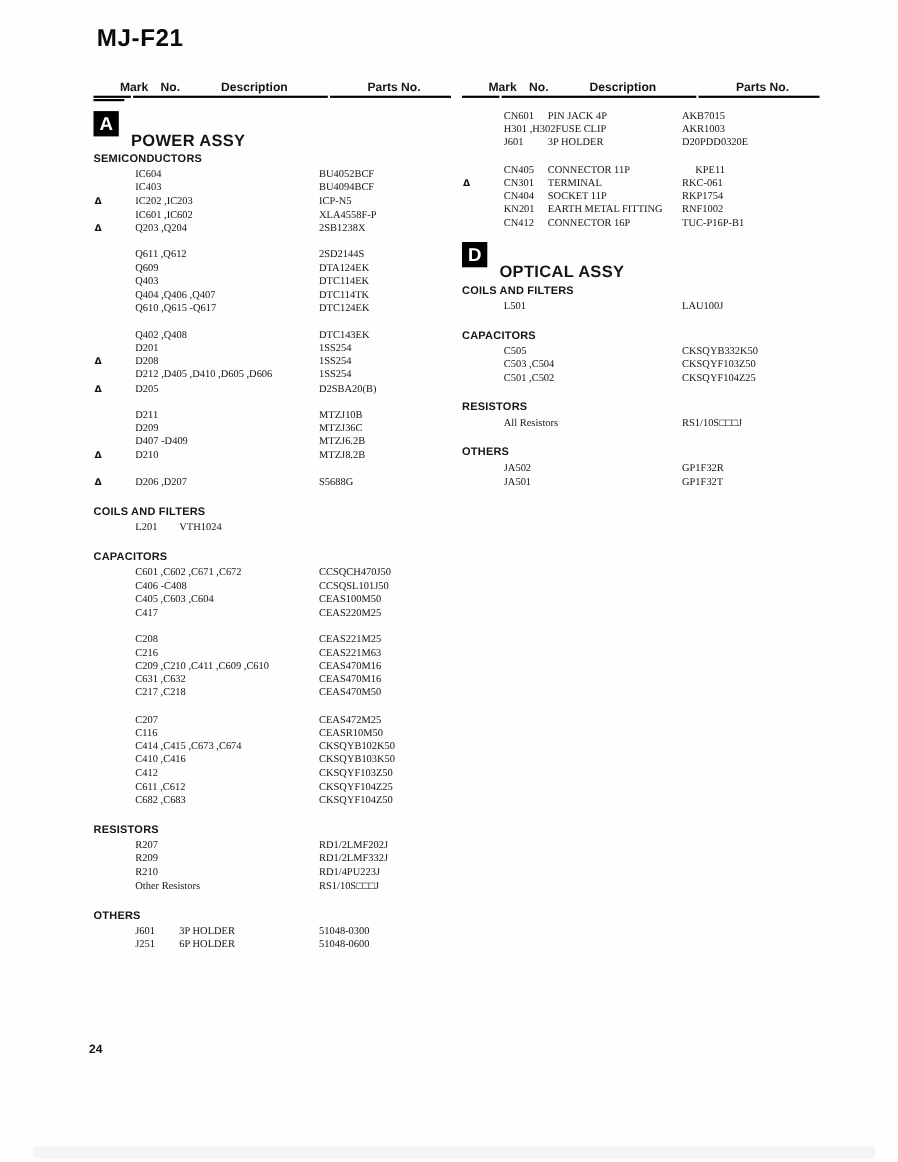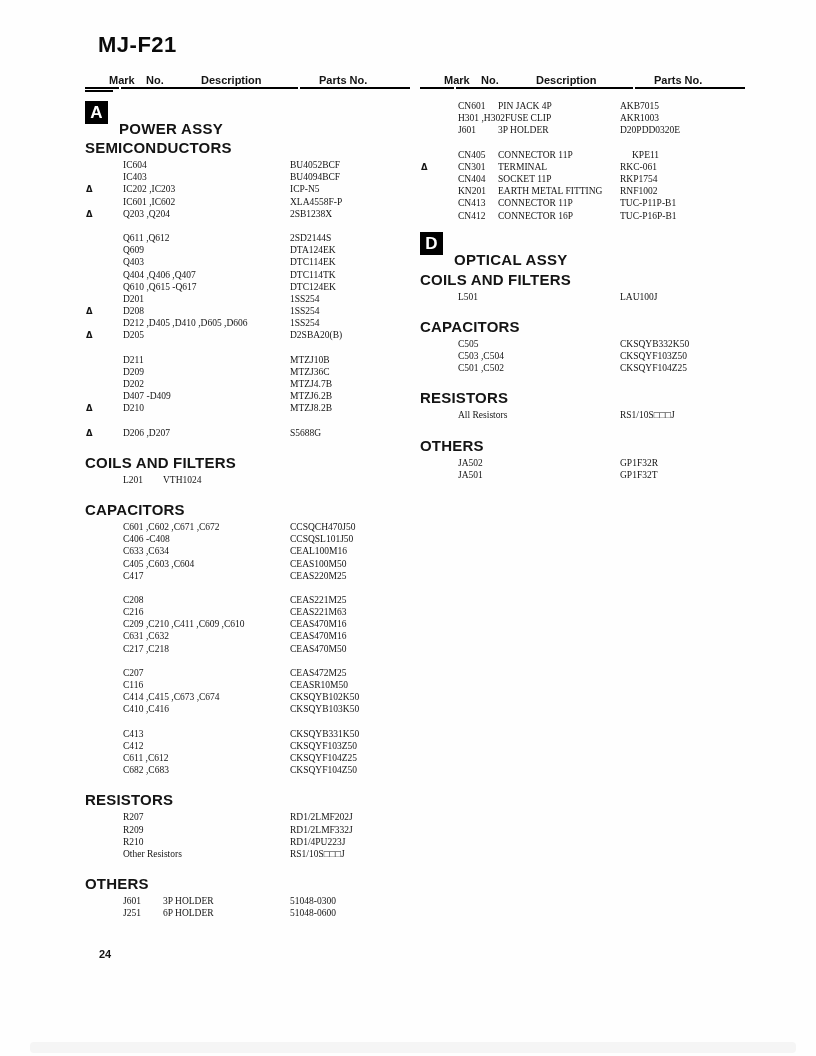--- a/index.html
+++ b/index.html
@@ -2,69 +2,69 @@
 <html><head>
 <meta charset="utf-8">
 <style>
   html,body{margin:0;padding:0;}
   body{
     width:816px;height:1056px;position:relative;background:#fefefe;
     font-family:"Liberation Serif","DejaVu Serif",serif;color:#141414;
     overflow:hidden;
   }
   .page-title{
-    position:absolute;left:84px;top:18px;margin:14px;
+    position:absolute;left:84px;top:18px;margin:4px;
     font-family:"Liberation Sans","DejaVu Sans",sans-serif;
     font-weight:bold;font-size:22px;letter-spacing:.5px;color:#0a0a0a;
   }
   .col{position:absolute;top:74px;}
   .col-left{left:85px;width:326px;}
   .col-right{left:420px;width:335px;}
 
   
   .thead{position:relative;height:19px;
     font-family:"Liberation Sans","DejaVu Sans",sans-serif;font-weight:bold;font-size:11px;}
   .thead .th{position:absolute;top:0;white-space:nowrap;padding-left:24px;}
   .th-mark{left:0;}
   .th-no{left:37px;}
   .th-desc{left:92px;}
-  .th-parts{left:210px;}
+  .th-parts{left:225px;}
   .rule{position:absolute;height:2px;background:#000;}
   .rule-mark{left:0;width:34px;top:13px;}
   .rule-main{left:36px;width:177px;top:13px;}
   .rule-parts{left:215px;width:110px;top:13px;}
   .rule-mark2{left:0;width:28px;top:16px;height:2px;}
 
   
   .assy{display:flex;align-items:center;gap:11px;margin-top:7px;height:24px;
     font-family:"Liberation Sans","DejaVu Sans",sans-serif;}
   .badge{width:23px;height:23px;background:#000;color:#fff;font-weight:bold;font-size:17px;
     display:flex;align-items:center;justify-content:center;line-height:1;}
   .assy-title{font-weight:bold;font-size:15px;letter-spacing:.3px;margin-top:32px;}
 
   .group-title{
     font-family:"Liberation Sans","DejaVu Sans",sans-serif;
-    font-weight:bold;font-size:15px;letter-spacing:.2px;
+    font-weight:bold;font-size:10px;letter-spacing:.2px;
     margin:15px 0 3px 0;
   }
   .cont-rows{margin-top:7px;}
   .rows{margin-top:2px;}
 
   .row{position:relative;height:12.2px;line-height:12.2px;font-size:9.5px;white-space:nowrap;}
   .row.gap{margin-top:12px;}
   .row .mark{position:absolute;left:1px;top:0;font-size:8.5px;font-weight:bold;font-family:"DejaVu Sans",sans-serif;}
   .row .no{display:inline-block;min-width:40px;margin-left:38px;}
   .row .desc{display:inline;}
   .row .parts{position:absolute;top:0;}
   .col-left .row .parts{left:205px;}
   .col-right .row .parts{left:200px;}
   .col-right .row .parts.indent{left:212px;}
 
   .page-number{
-    position:absolute;left:99px;top:948px;
+    position:absolute;left:81px;top:948px;
     font-family:"Liberation Sans","DejaVu Sans",sans-serif;font-weight:bold;font-size:11px;
   }
   .bottom-strip{
     position:absolute;left:30px;right:20px;bottom:3px;height:11px;
     background:#f5f5f5;border-radius:4px;
   }
 </style>
 </head>
 <body>
 
@@ -91,52 +91,50 @@
         <div class="row"><span class="no">IC604</span><span class="parts">BU4052BCF</span></div>
         <div class="row"><span class="no">IC403</span><span class="parts">BU4094BCF</span></div>
         <div class="row"><span class="mark">Δ</span><span class="no">IC202 ,IC203</span><span class="parts">ICP-N5</span></div>
         <div class="row"><span class="no">IC601 ,IC602</span><span class="parts">XLA4558F-P</span></div>
         <div class="row"><span class="mark">Δ</span><span class="no">Q203 ,Q204</span><span class="parts">2SB1238X</span></div>
         <div class="row gap"><span class="no">Q611 ,Q612</span><span class="parts">2SD2144S</span></div>
         <div class="row"><span class="no">Q609</span><span class="parts">DTA124EK</span></div>
         <div class="row"><span class="no">Q403</span><span class="parts">DTC114EK</span></div>
         <div class="row"><span class="no">Q404 ,Q406 ,Q407</span><span class="parts">DTC114TK</span></div>
         <div class="row"><span class="no">Q610 ,Q615 -Q617</span><span class="parts">DTC124EK</span></div>
+        <div class="row gap"><span class="no">Q402 ,Q408</span><span class="parts">DTC143EK</span></div>
         <div class="row"><span class="no">D201</span><span class="parts">1SS254</span></div>
         <div class="row"><span class="mark">Δ</span><span class="no">D208</span><span class="parts">1SS254</span></div>
         <div class="row"><span class="no">D212 ,D405 ,D410 ,D605 ,D606</span><span class="parts">1SS254</span></div>
         <div class="row"><span class="mark">Δ</span><span class="no">D205</span><span class="parts">D2SBA20(B)</span></div>
         <div class="row gap"><span class="no">D211</span><span class="parts">MTZJ10B</span></div>
         <div class="row"><span class="no">D209</span><span class="parts">MTZJ36C</span></div>
-        <div class="row"><span class="no">D202</span><span class="parts">MTZJ4.7B</span></div>
         <div class="row"><span class="no">D407 -D409</span><span class="parts">MTZJ6.2B</span></div>
         <div class="row"><span class="mark">Δ</span><span class="no">D210</span><span class="parts">MTZJ8.2B</span></div>
         <div class="row gap"><span class="mark">Δ</span><span class="no">D206 ,D207</span><span class="parts">S5688G</span></div>
       </div>
       <div class="group-title">COILS AND FILTERS</div>
       <div class="rows">
         <div class="row"><span class="no">L201</span><span class="desc">VTH1024</span></div>
       </div>
       <div class="group-title">CAPACITORS</div>
       <div class="rows">
         <div class="row"><span class="no">C601 ,C602 ,C671 ,C672</span><span class="parts">CCSQCH470J50</span></div>
         <div class="row"><span class="no">C406 -C408</span><span class="parts">CCSQSL101J50</span></div>
-        <div class="row"><span class="no">C633 ,C634</span><span class="parts">CEAL100M16</span></div>
         <div class="row"><span class="no">C405 ,C603 ,C604</span><span class="parts">CEAS100M50</span></div>
         <div class="row"><span class="no">C417</span><span class="parts">CEAS220M25</span></div>
         <div class="row gap"><span class="no">C208</span><span class="parts">CEAS221M25</span></div>
         <div class="row"><span class="no">C216</span><span class="parts">CEAS221M63</span></div>
         <div class="row"><span class="no">C209 ,C210 ,C411 ,C609 ,C610</span><span class="parts">CEAS470M16</span></div>
         <div class="row"><span class="no">C631 ,C632</span><span class="parts">CEAS470M16</span></div>
         <div class="row"><span class="no">C217 ,C218</span><span class="parts">CEAS470M50</span></div>
         <div class="row gap"><span class="no">C207</span><span class="parts">CEAS472M25</span></div>
         <div class="row"><span class="no">C116</span><span class="parts">CEASR10M50</span></div>
         <div class="row"><span class="no">C414 ,C415 ,C673 ,C674</span><span class="parts">CKSQYB102K50</span></div>
         <div class="row"><span class="no">C410 ,C416</span><span class="parts">CKSQYB103K50</span></div>
-        <div class="row gap"><span class="no">C413</span><span class="parts">CKSQYB331K50</span></div>
         <div class="row"><span class="no">C412</span><span class="parts">CKSQYF103Z50</span></div>
         <div class="row"><span class="no">C611 ,C612</span><span class="parts">CKSQYF104Z25</span></div>
         <div class="row"><span class="no">C682 ,C683</span><span class="parts">CKSQYF104Z50</span></div>
       </div>
       <div class="group-title">RESISTORS</div>
       <div class="rows">
         <div class="row"><span class="no">R207</span><span class="parts">RD1/2LMF202J</span></div>
         <div class="row"><span class="no">R209</span><span class="parts">RD1/2LMF332J</span></div>
         <div class="row"><span class="no">R210</span><span class="parts">RD1/4PU223J</span></div>
         <div class="row"><span class="no">Other Resistors</span><span class="parts">RS1/10S□□□J</span></div>
@@ -160,21 +158,20 @@
     <i class="rule rule-parts"></i>
   </div>
   <div class="cont-rows" id="right-cont">
       <div class="row"><span class="no">CN601</span><span class="desc">PIN JACK 4P</span><span class="parts">AKB7015</span></div>
       <div class="row"><span class="no">H301 ,H302</span><span class="desc">FUSE CLIP</span><span class="parts">AKR1003</span></div>
       <div class="row"><span class="no">J601</span><span class="desc">3P HOLDER</span><span class="parts">D20PDD0320E</span></div>
       <div class="row gap"><span class="no">CN405</span><span class="desc">CONNECTOR 11P</span><span class="parts indent">KPE11</span></div>
       <div class="row"><span class="mark">Δ</span><span class="no">CN301</span><span class="desc">TERMINAL</span><span class="parts">RKC-061</span></div>
       <div class="row"><span class="no">CN404</span><span class="desc">SOCKET 11P</span><span class="parts">RKP1754</span></div>
       <div class="row"><span class="no">KN201</span><span class="desc">EARTH METAL FITTING</span><span class="parts">RNF1002</span></div>
-      <div class="row"><span class="no">CN413</span><span class="desc">CONNECTOR 11P</span><span class="parts">TUC-P11P-B1</span></div>
       <div class="row"><span class="no">CN412</span><span class="desc">CONNECTOR 16P</span><span class="parts">TUC-P16P-B1</span></div>
     </div>
   <div class="assy" style="margin-top:10px;">
     <span class="badge">D</span>
     <span class="assy-title">OPTICAL ASSY</span>
   </div>
   <div id="right-groups">
       <div class="group-title">COILS AND FILTERS</div>
       <div class="rows">
         <div class="row"><span class="no">L501</span><span class="parts">LAU100J</span></div>

